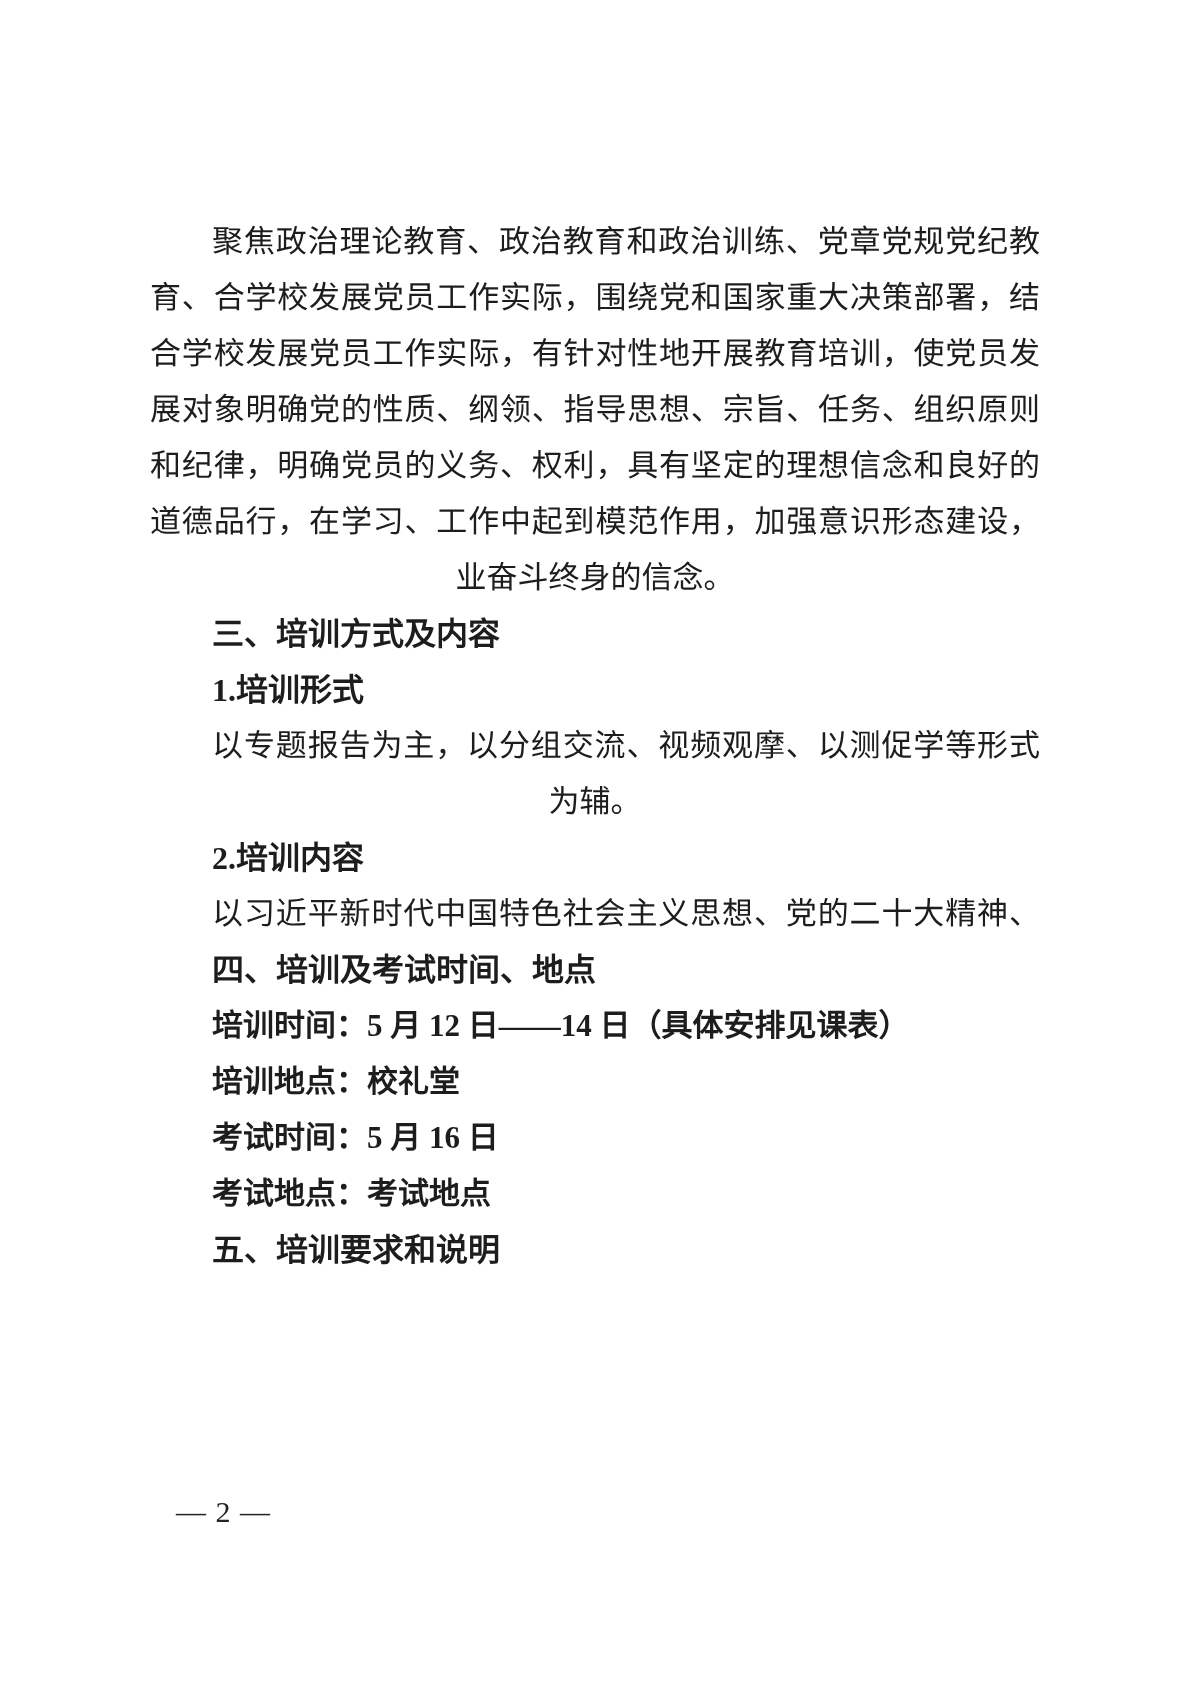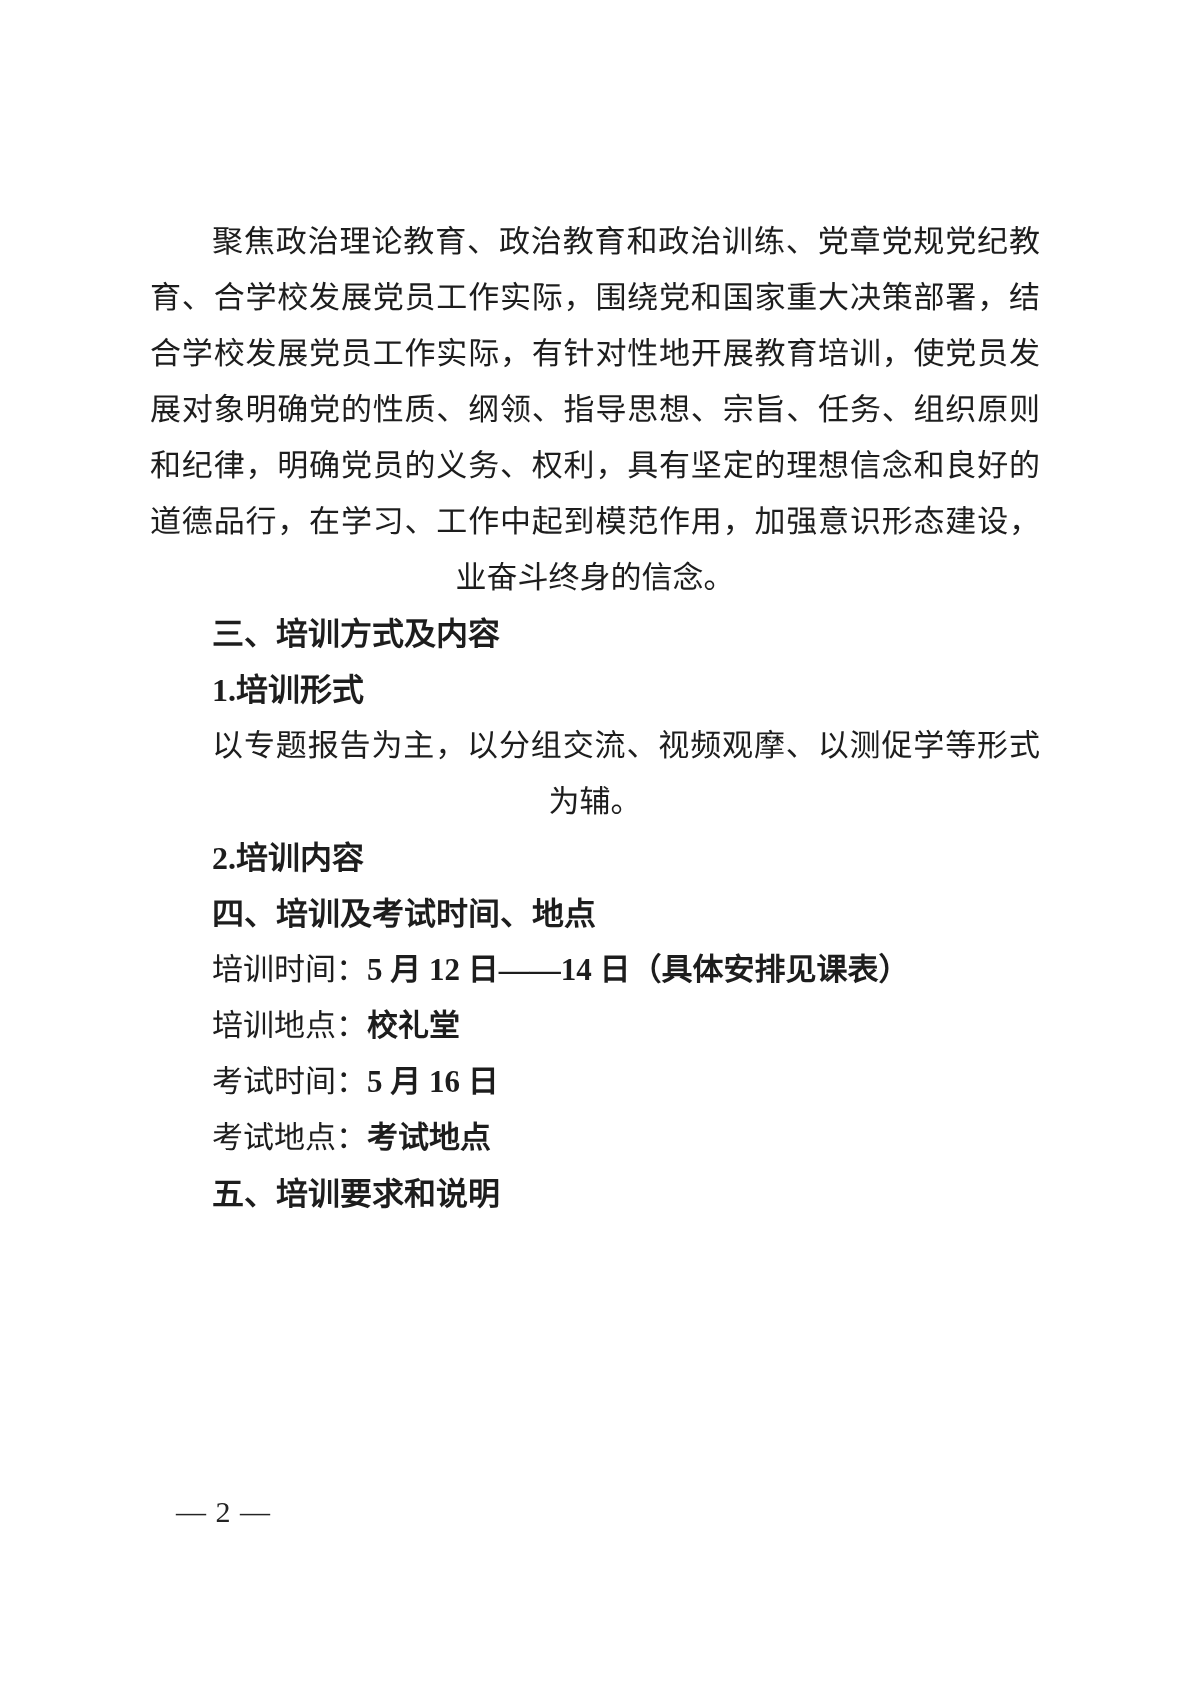--- a/index.html
+++ b/index.html
@@ -44,21 +44,21 @@
   .para-last { text-align: center; }
   .heading-hei {
     font-family: "Liberation Sans", "DejaVu Sans", sans-serif;
     font-weight: bold;
     font-size: 32px;
   }
   .heading-song {
     font-weight: bold;
     font-size: 32px;
   }
-  .kv .kv-label { font-weight: normal; }
+  .kv .kv-label { font-weight: bold; }
   .kv .kv-value { font-weight: bold; margin-top: 12px; }
   .footer {
     position: absolute;
     left: 176px;
     top: 1492px;
     font-size: 30px;
     line-height: 40px;
     color: #242424;
     letter-spacing: 1px;
   }
@@ -73,20 +73,21 @@
       <div class="line para-line justify">合学校发展党员工作实际，有针对性地开展教育培训，使党员发</div>
       <div class="line para-line justify">展对象明确党的性质、纲领、指导思想、宗旨、任务、组织原则</div>
       <div class="line para-line justify">和纪律，明确党员的义务、权利，具有坚定的理想信念和良好的</div>
       <div class="line para-line justify">道德品行，在学习、工作中起到模范作用，加强意识形态建设，</div>
       <div class="line para-last">业奋斗终身的信念。</div>
       <div class="line heading-hei">三、培训方式及内容</div>
       <div class="line heading-song">1.培训形式</div>
       <div class="line para-first justify">以专题报告为主，以分组交流、视频观摩、以测促学等形式</div>
       <div class="line para-last">为辅。</div>
       <div class="line heading-song">2.培训内容</div>
+      <div class="line para-first justify">以习近平新时代中国特色社会主义思想、党的二十大精神、</div>
       <div class="line heading-hei">四、培训及考试时间、地点</div>
       <div class="line kv"><span class="kv-label">培训时间：</span><span class="kv-value">5 月 12 日——14 日（具体安排见课表）</span></div>
       <div class="line kv"><span class="kv-label">培训地点：</span><span class="kv-value">校礼堂</span></div>
       <div class="line kv"><span class="kv-label">考试时间：</span><span class="kv-value">5 月 16 日</span></div>
       <div class="line kv"><span class="kv-label">考试地点：</span><span class="kv-value">考试地点</span></div>
       <div class="line heading-hei">五、培训要求和说明</div>
     </div>
   <div class="footer">
     <span>— 2 —</span>
   </div>

